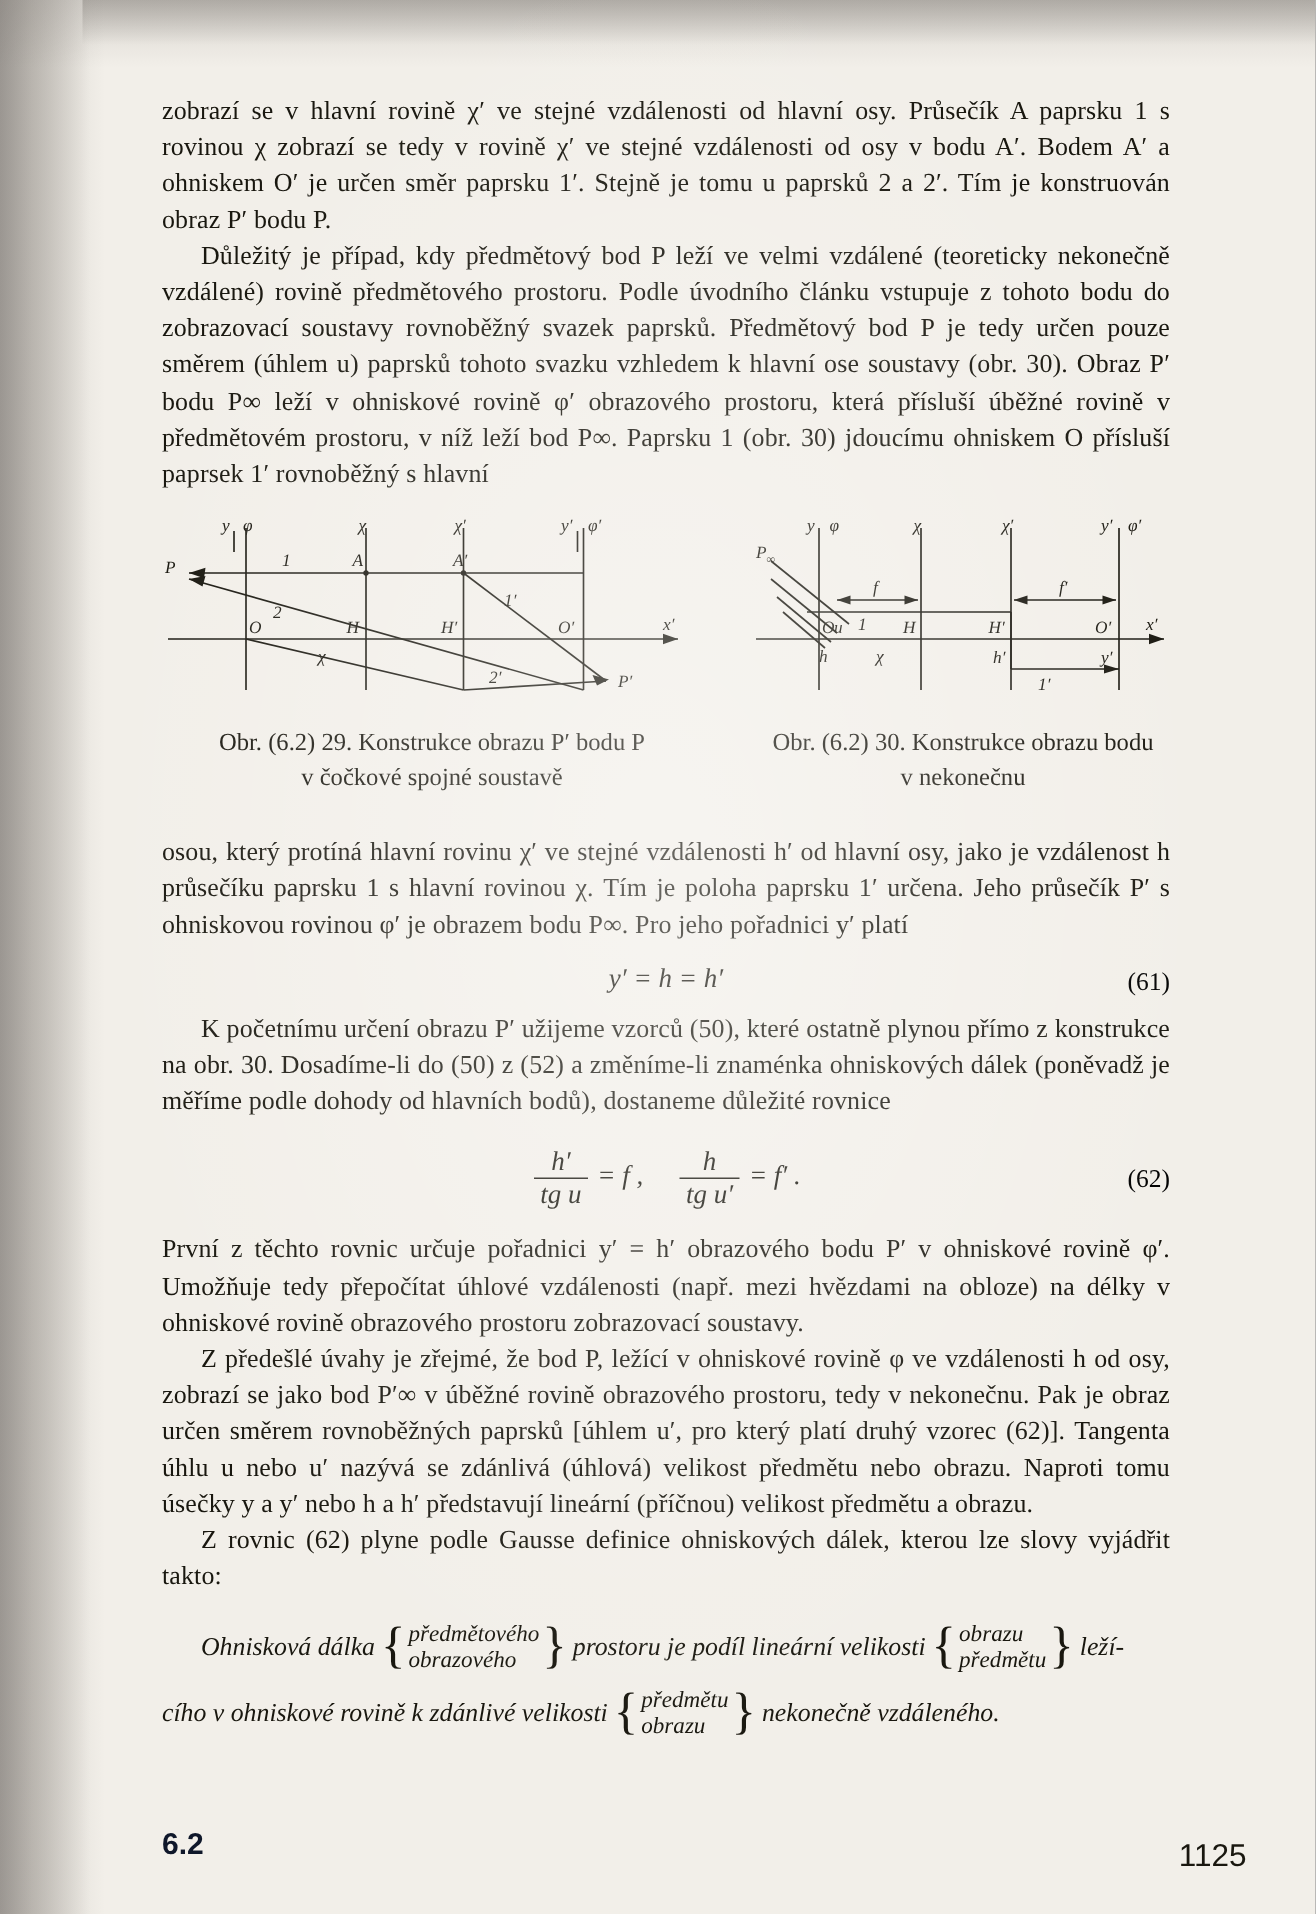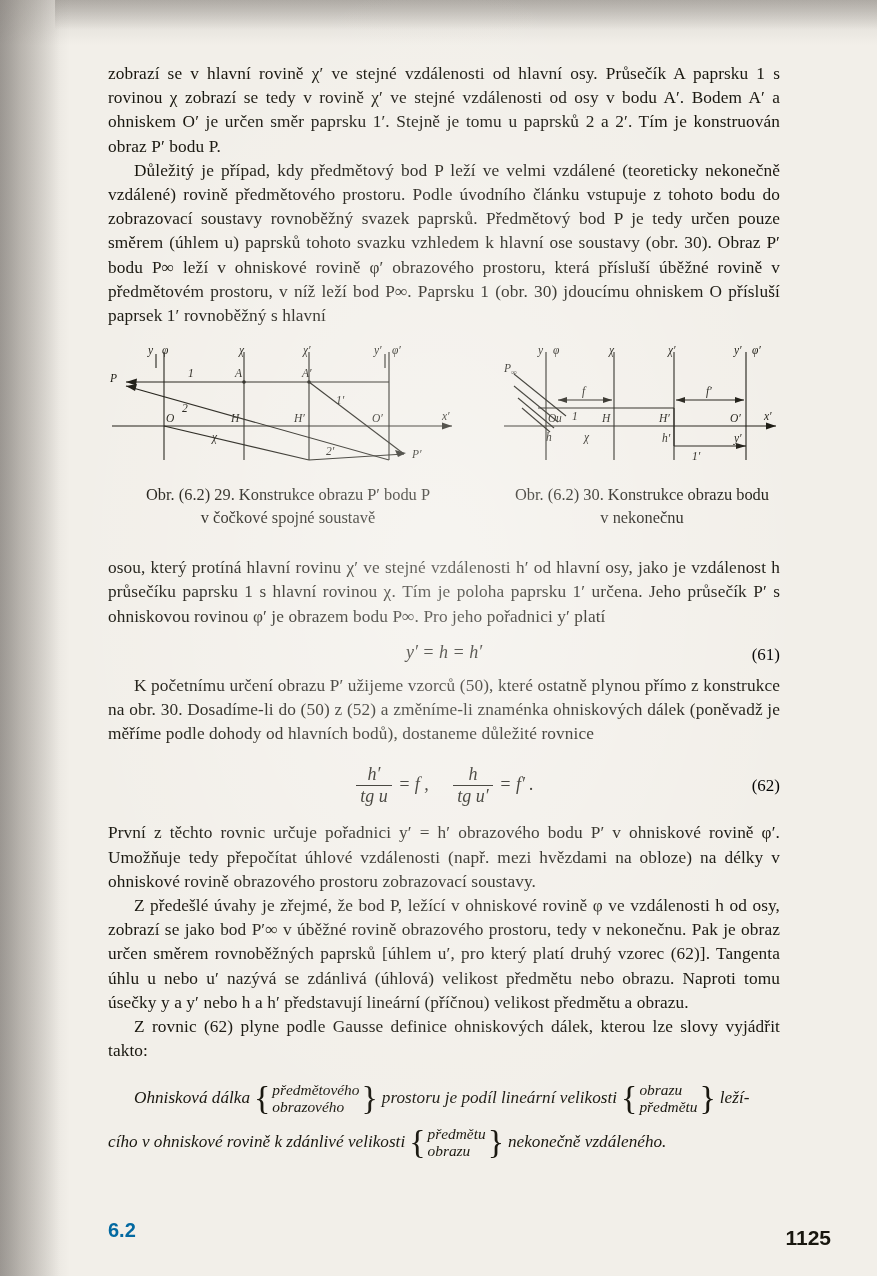--- a/index.html
+++ b/index.html
@@ -147,29 +147,29 @@
   .indent-def { margin-left: 26px; }
 
   
   .foot-left {
     position: absolute;
     left: 108px;
     bottom: 34px;
     font-size: 20px;
     font-weight: bold;
     font-family: "Liberation Sans", sans-serif;
-    color: #0369a1;
+    color: #0f172a;
     z-index: 4;
   }
   .foot-right {
     position: absolute;
     right: 46px;
     bottom: 26px;
     font-size: 21px;
-    font-weight: bold;
+    font-weight: normal;
     font-family: "Liberation Sans", sans-serif;
     color: #19170f;
     z-index: 4;
   }
   svg text { font-family: "Liberation Serif", serif; }
 </style>
 </head>
 <body>
 
 <div class="page">

